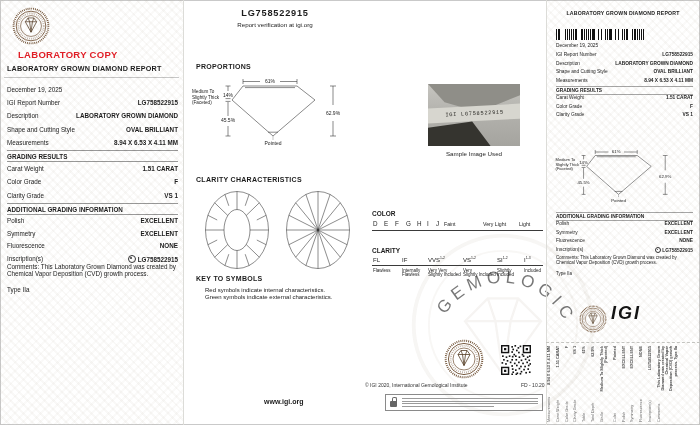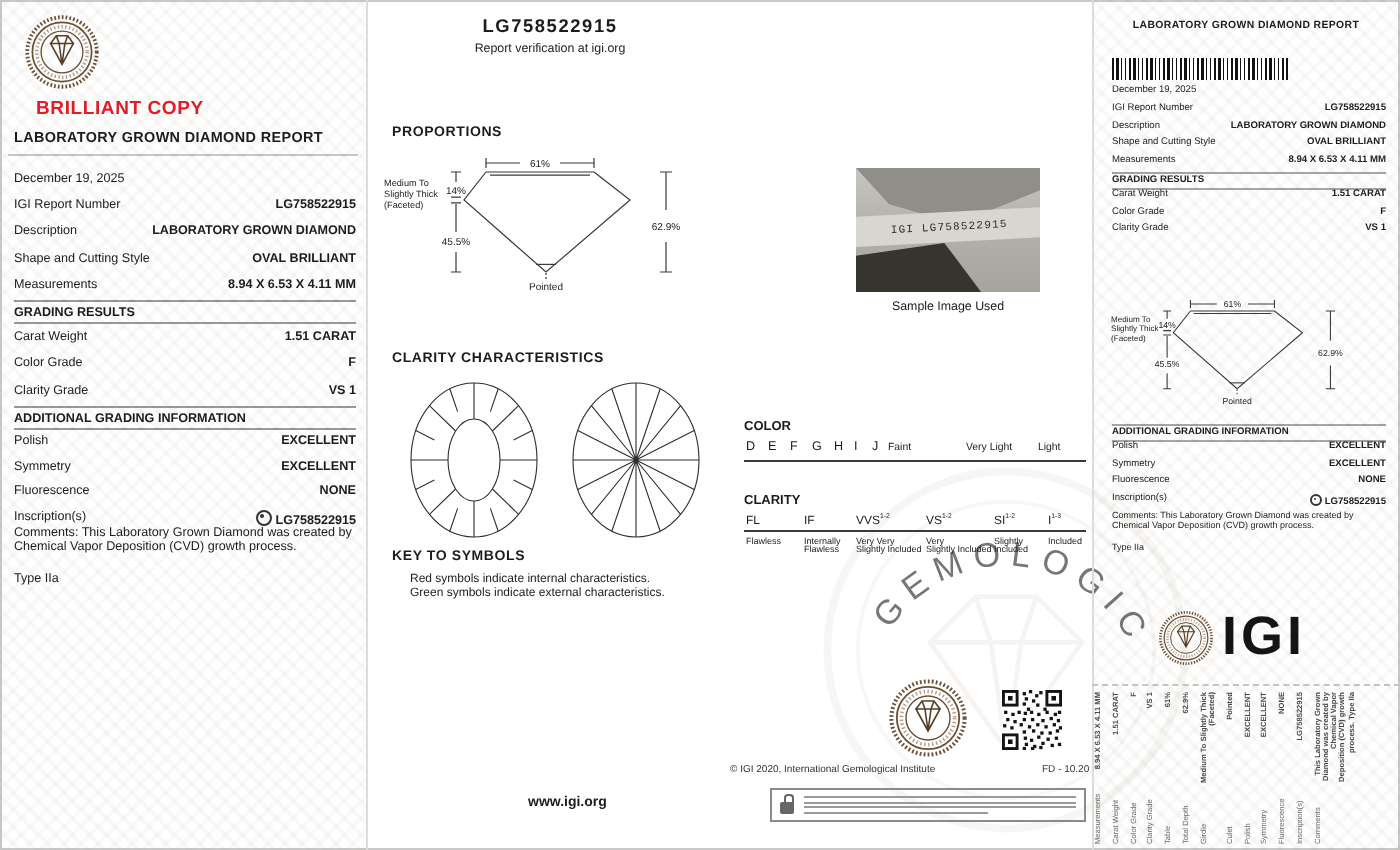--- a/index.html
+++ b/index.html
@@ -76,21 +76,21 @@
   <div class="fold" style="left:183px;"></div>
   <div class="fold" style="left:546px;"></div>
 
   <svg class="abs" style="left:12px;top:7px;width:38px;height:38px;" viewBox="0 0 40 40">
     <circle cx="20" cy="20" r="18.3" fill="none" stroke="#6e4f33" stroke-width="2" stroke-dasharray="0.9 1.1"></circle>
     <circle cx="20" cy="20" r="15.6" fill="none" stroke="#6e4f33" stroke-width="0.9"></circle>
     <circle cx="20" cy="20" r="11" fill="none" stroke="#6e4f33" stroke-width="0.7"></circle>
     <circle cx="20" cy="20" r="13.3" fill="none" stroke="#6e4f33" stroke-width="1.8" stroke-dasharray="0.7 1.3" opacity="0.55"></circle>
     <path d="M14,15.5 L26,15.5 L20,26.5 Z M14,15.5 L17,11.5 L23,11.5 L26,15.5 M17,11.5 L18.5,15.5 M23,11.5 L21.5,15.5 M20,26.5 L18.5,15.5 M20,26.5 L21.5,15.5" fill="none" stroke="#553d26" stroke-width="0.8"></path>
   </svg>
-  <div class="abs b" style="left:18px;top:49px;font-size:9.5px;letter-spacing:.3px;color:#e01e26;">BRILLIANT COPY</div>
+  <div class="abs b" style="left:18px;top:49px;font-size:9.5px;letter-spacing:.3px;color:#e01e26;">LABORATORY COPY</div>
   <div class="abs b" style="left:7px;top:64px;font-size:7.2px;letter-spacing:.2px;">LABORATORY GROWN DIAMOND REPORT</div>
   <div class="abs" style="left:4px;top:77px;width:175px;height:1px;background:rgba(0,0,0,.22);"></div>
 
   <div class="abs" style="left:7px;top:86px;font-size:6.3px;">December 19, 2025</div>
 
   <div class="lrow" style="top:98.5px;">
     <span class="lbl">IGI Report Number</span>
     <span class="val">LG758522915</span>
   </div>
   <div class="lrow" style="top:112px;">
@@ -415,21 +415,21 @@
   <div class="abs" style="left:556px;top:255px;width:137px;font-size:4.5px;line-height:5px;">Comments: This Laboratory Grown Diamond was created by Chemical Vapor Deposition (CVD) growth process.</div>
   <div class="abs" style="left:556px;top:271px;font-size:4.5px;">Type IIa</div>
 
   <svg class="abs" style="left:579px;top:305px;width:28px;height:28px;" viewBox="0 0 40 40">
     <circle cx="20" cy="20" r="18.3" fill="none" stroke="#6e4f33" stroke-width="2" stroke-dasharray="0.9 1.1"></circle>
     <circle cx="20" cy="20" r="15.6" fill="none" stroke="#6e4f33" stroke-width="0.9"></circle>
     <circle cx="20" cy="20" r="11" fill="none" stroke="#6e4f33" stroke-width="0.7"></circle>
     <circle cx="20" cy="20" r="13.3" fill="none" stroke="#6e4f33" stroke-width="1.8" stroke-dasharray="0.7 1.3" opacity="0.55"></circle>
     <path d="M14,15.5 L26,15.5 L20,26.5 Z M14,15.5 L17,11.5 L23,11.5 L26,15.5 M17,11.5 L18.5,15.5 M23,11.5 L21.5,15.5 M20,26.5 L18.5,15.5 M20,26.5 L21.5,15.5" fill="none" stroke="#553d26" stroke-width="0.8"></path>
   </svg>
-  <div class="abs b" style="left:611px;top:303px;font-size:27px;letter-spacing:2px;color:#141414;">IGI</div>
+  <div class="abs b" style="left:611px;top:303px;font-size:18px;letter-spacing:2px;color:#141414;font-style:italic;">IGI</div>
 
   <div class="cutline"></div>
 
   <div class="stub-wrap">
     <div class="stub-inner">
       <div class="stub-row">
           <span class="lbl">Measurements</span>
           <span class="val">8.94 X 6.53 X 4.11 MM</span>
         </div>
       <div class="stub-row">

